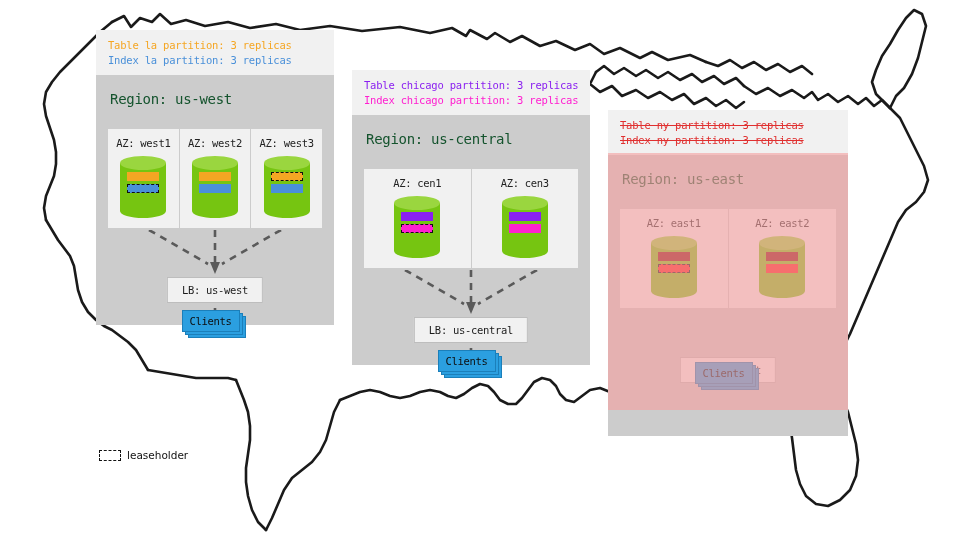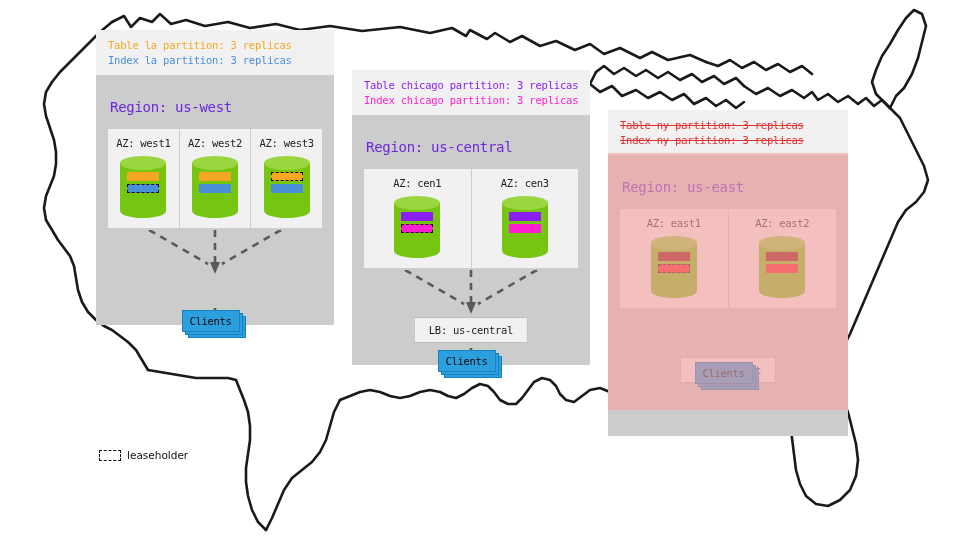--- a/index.html
+++ b/index.html
@@ -17,23 +17,23 @@
     background:#f1f1f1;
     padding:8px 12px 7px 12px;
     line-height:1.45;
     font-size:10.5px;
     letter-spacing:-0.2px;
     white-space:nowrap;
   }
   .region-head .l1,.region-head .l2{display:block;}
   .region-body{background:#cccccc;padding:0 0 0 0;}
   .region-title{
-    font-size:14px;color:#6d28d9;padding:24px 0 10px 14px;letter-spacing:-0.3px;
-  }
-  .az-row{display:flex;background:#f1f1f1;margin:4px 12px;}
+    font-size:14px;color:#14532d;padding:16px 0 10px 14px;letter-spacing:-0.3px;
+  }
+  .az-row{display:flex;background:#f1f1f1;margin:12px 12px;}
   .az{
     flex:1 1 0;background:#f1f1f1;border-right:1px solid #cccccc;
     padding:8px 0 10px 0;display:flex;flex-direction:column;align-items:center;
   }
   .az:last-child{border-right:none;}
   .az-label{font-size:10.5px;color:#222;letter-spacing:-0.3px;margin-bottom:7px;white-space:nowrap;}
 
   
   .cyl{position:relative;width:46px;height:62px;}
   .cyl .body{position:absolute;left:0;top:7px;width:46px;height:48px;background:#76c511;}
@@ -188,20 +188,21 @@
 
       <svg style="position:absolute;left:0;top:155px;width:238px;height:45px;">
         <g stroke="#5a5a5a" stroke-width="2.6" stroke-dasharray="7,6" fill="none">
           <line x1="53" y1="0" x2="112" y2="34"></line>
           <line x1="119" y1="0" x2="119" y2="34"></line>
           <line x1="185" y1="0" x2="126" y2="34"></line>
         </g>
         <polygon points="119,44 114,32 124,32" fill="#5a5a5a"></polygon>
       </svg>
 
+      <div class="lb" style="top:202px;">LB: us-west</div>
 
       <svg style="position:absolute;left:0;top:233px;width:238px;height:22px;">
         <line x1="119" y1="0" x2="119" y2="22" stroke="#5a5a5a" stroke-width="2.6" stroke-dasharray="7,6"></line>
       </svg>
     </div>
 
     <div class="clients-wrap" style="position:absolute;left:0;top:280px;width:238px;">
       <div class="clients">
         <div class="sheet s3"></div>
         <div class="sheet s2"></div>

